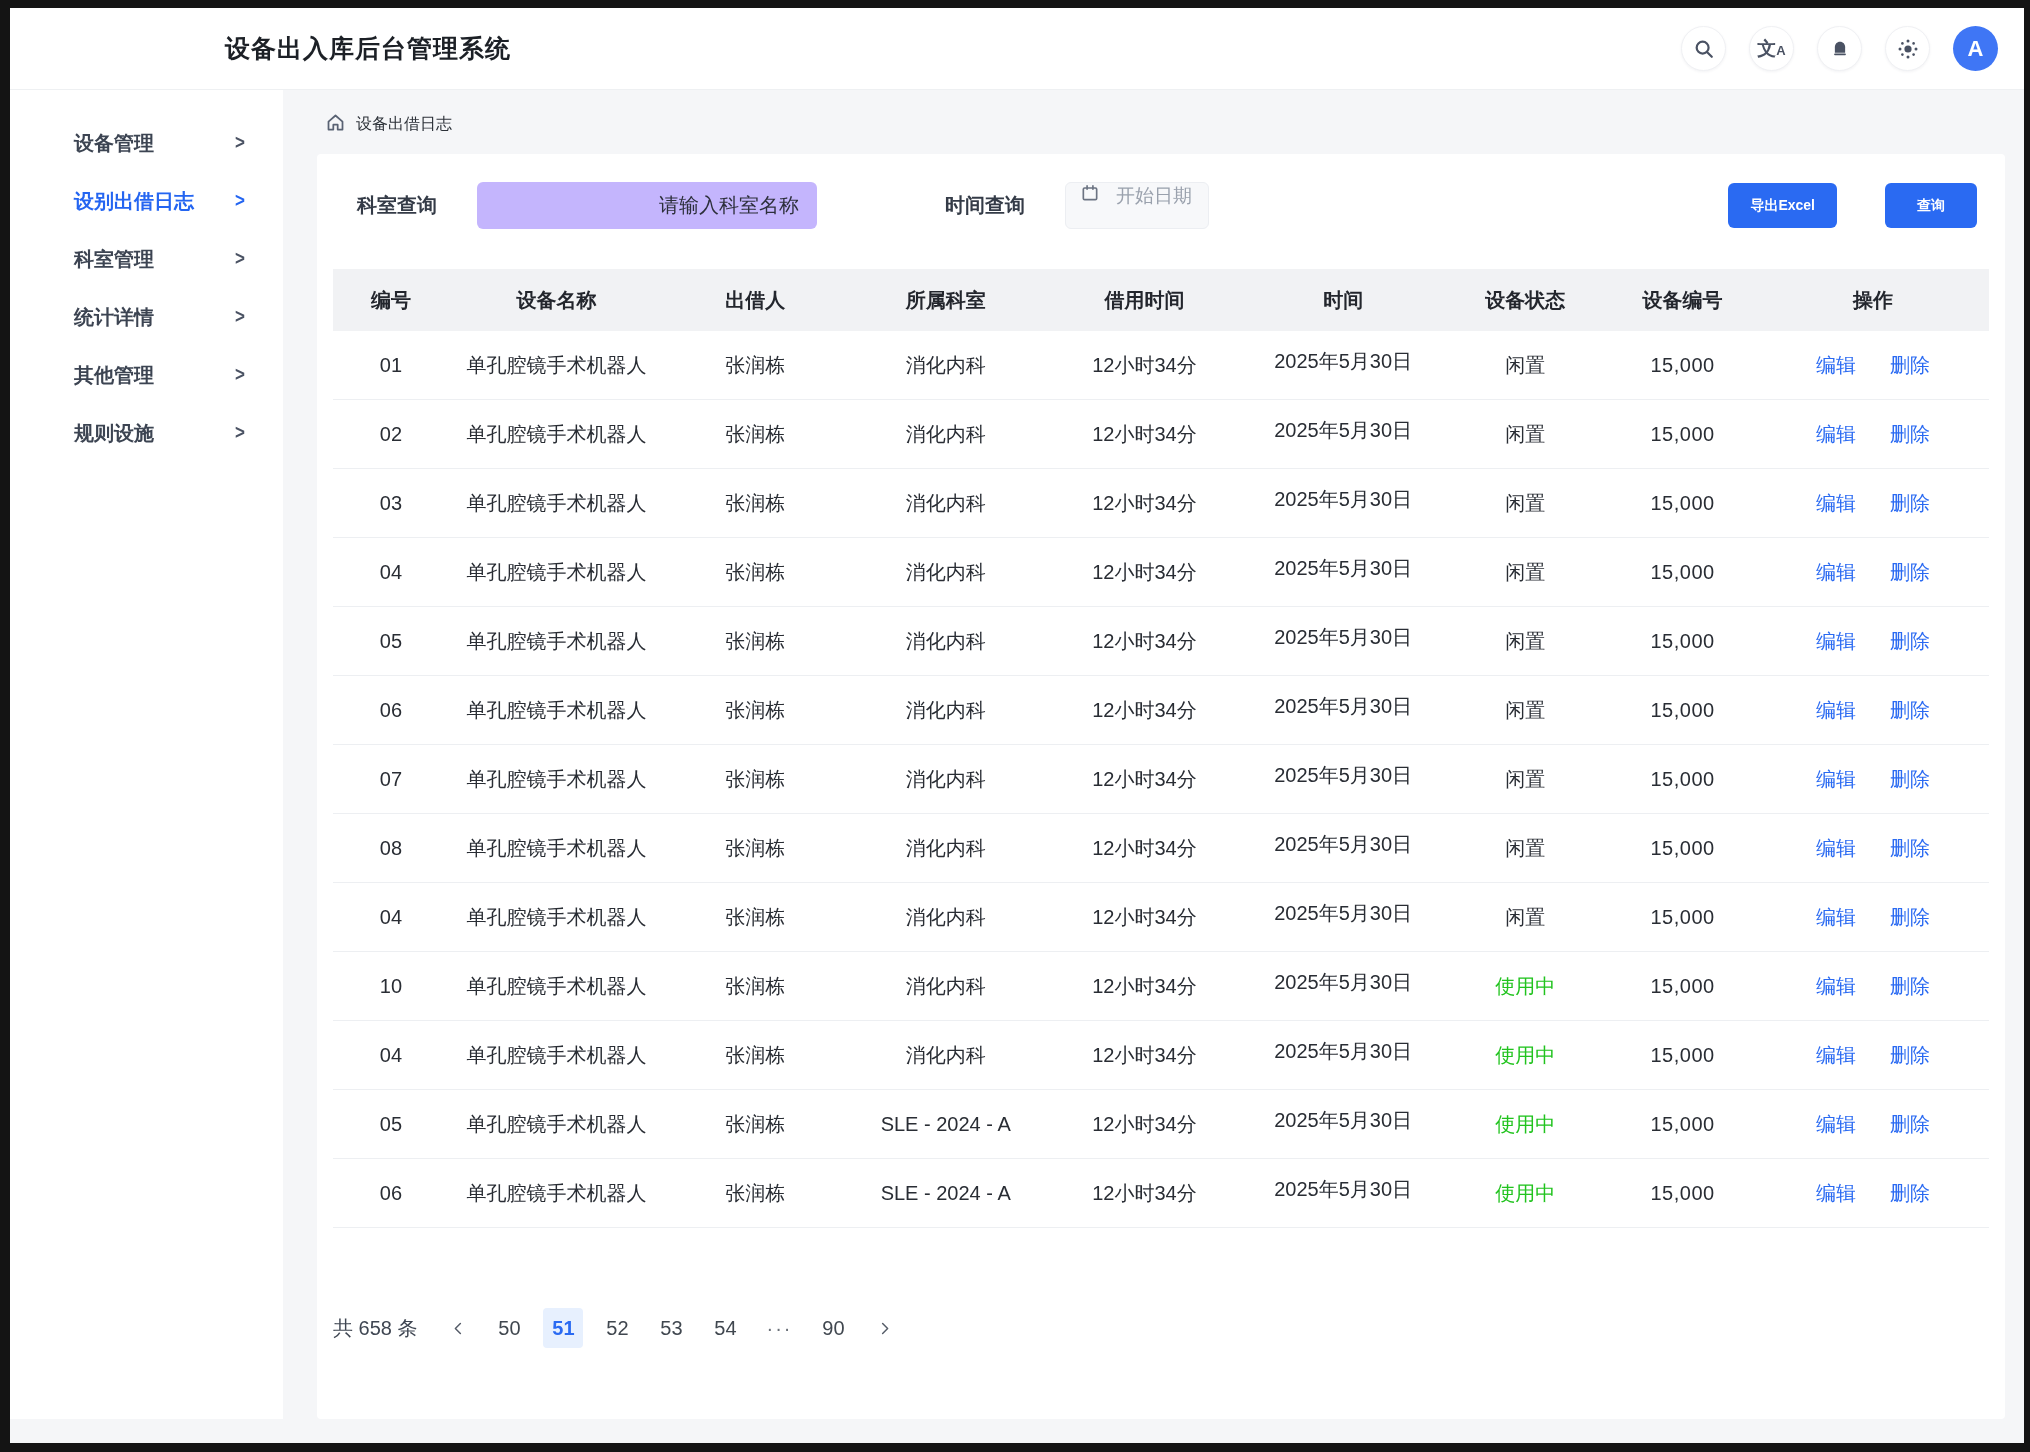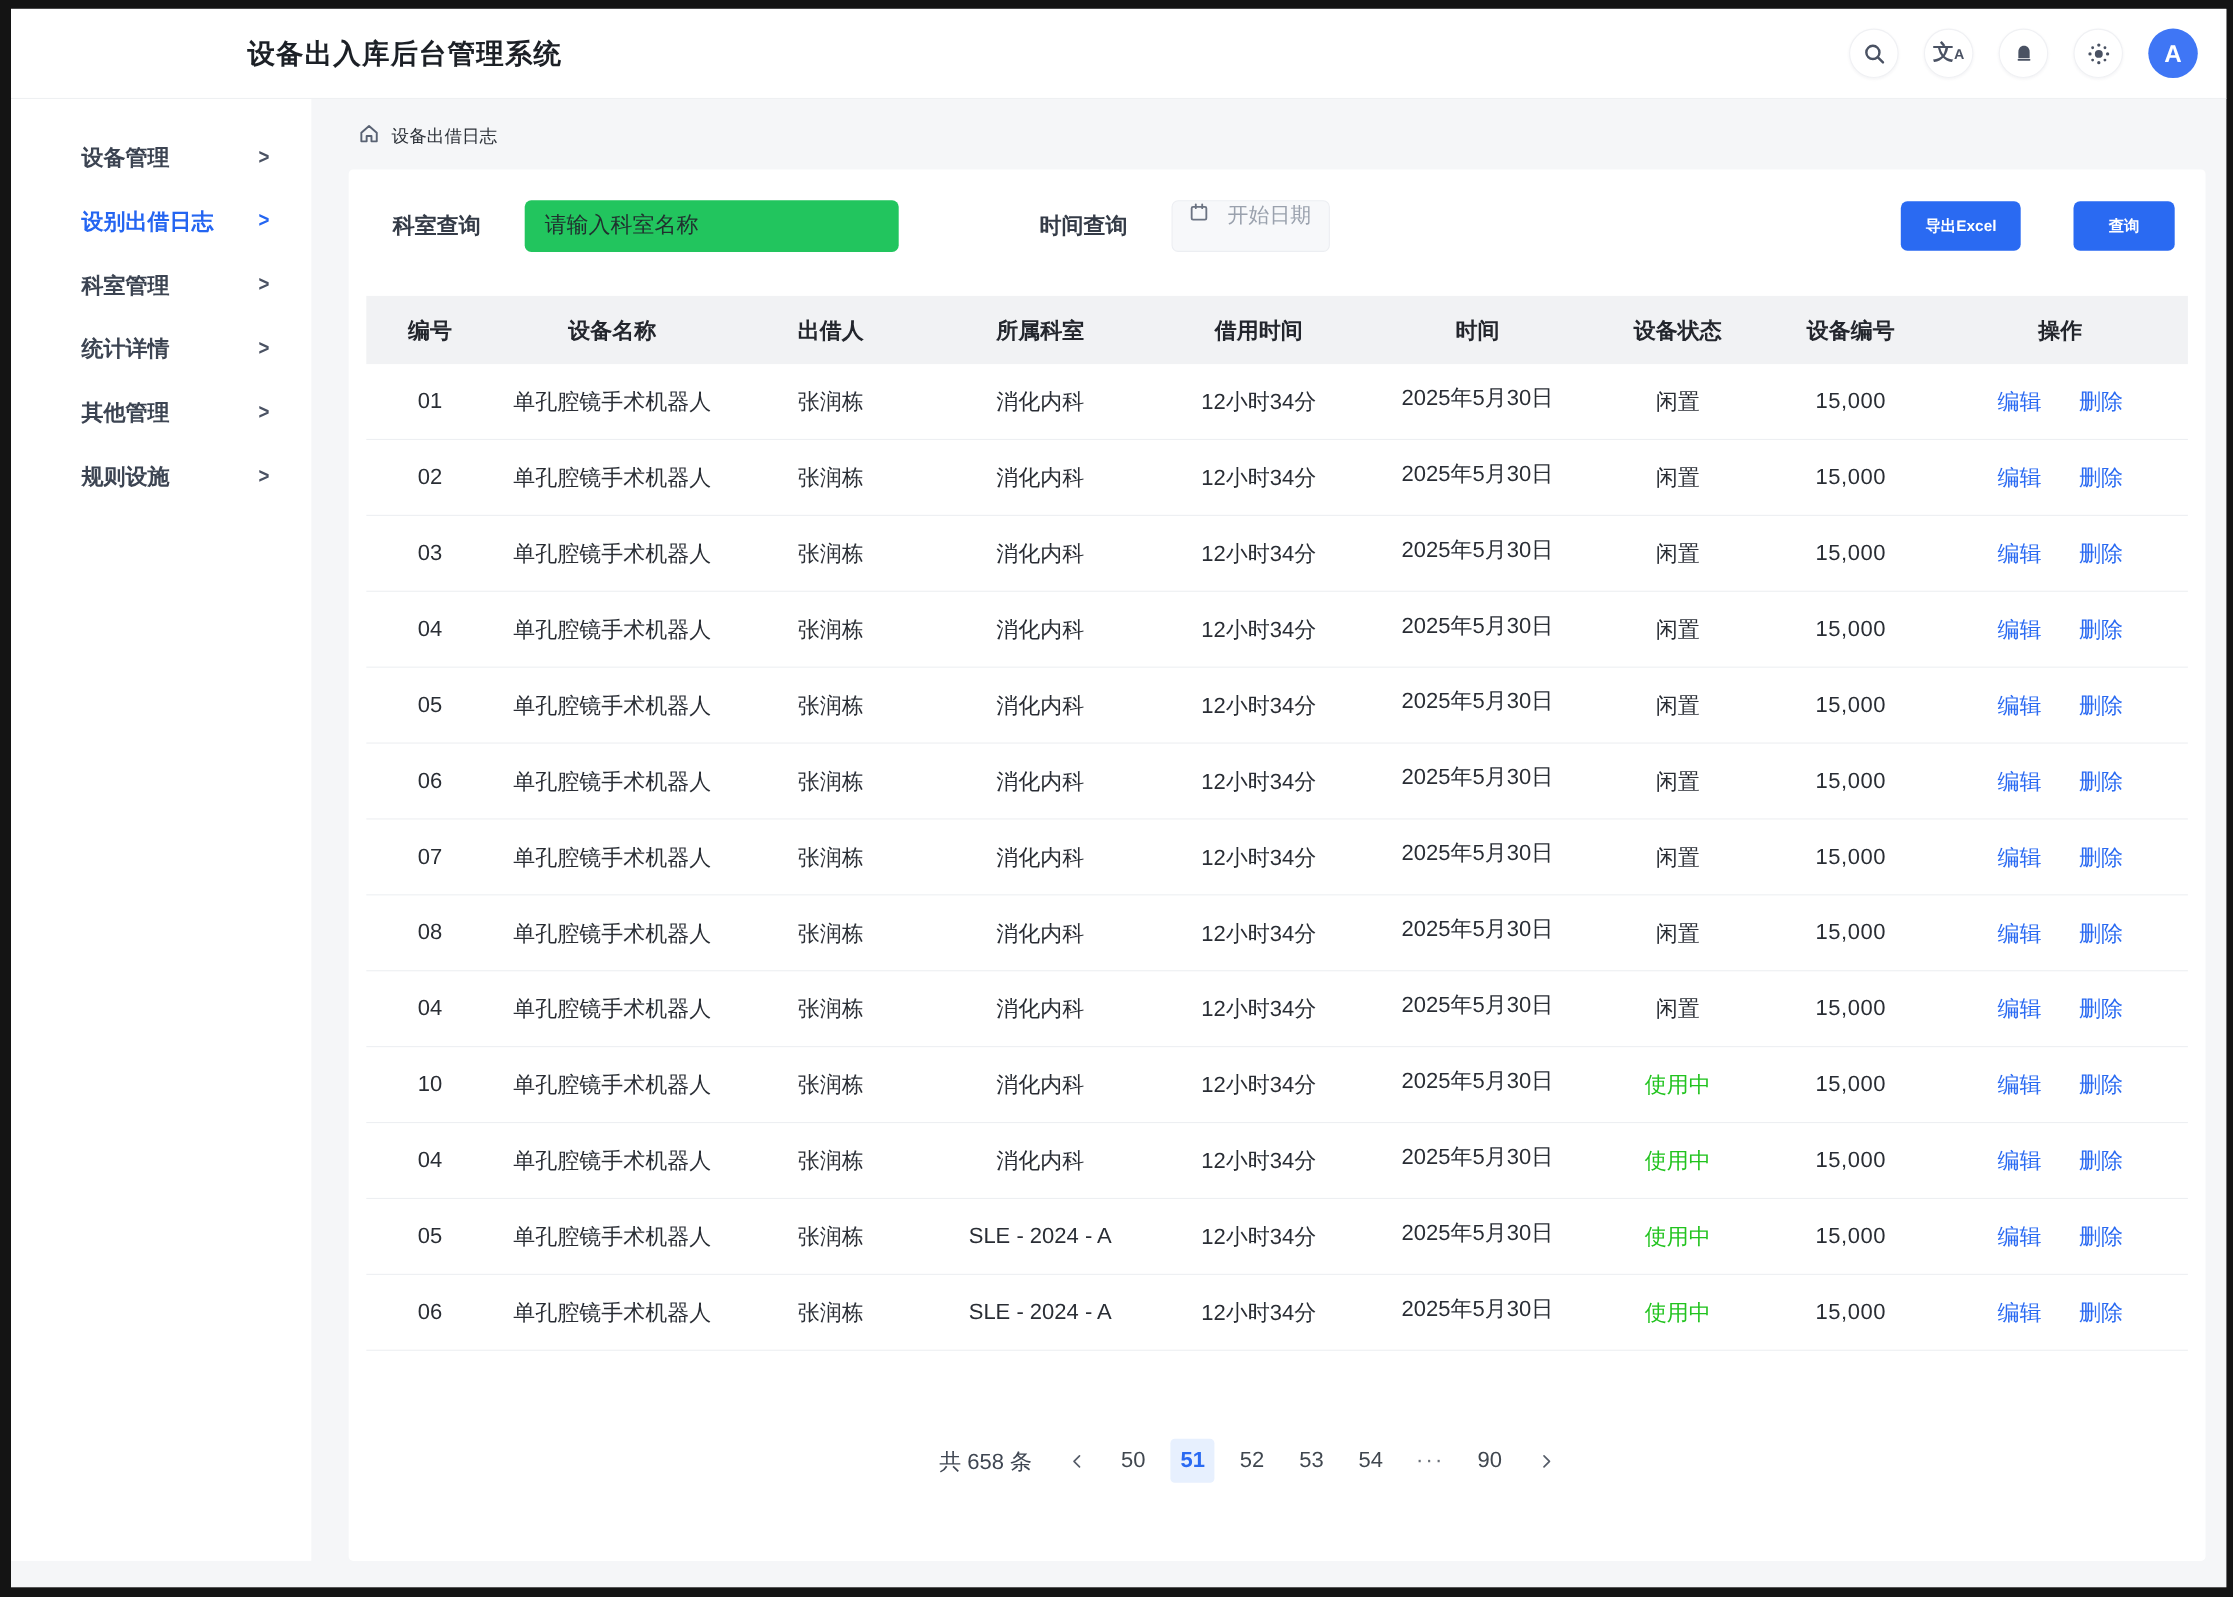--- a/index.html
+++ b/index.html
@@ -52,23 +52,24 @@
 
   .card {
     margin-top:12px; background:#ffffff; border-radius:4px; flex:1;
     padding:28px 16px 0 16px; display:flex; flex-direction:column; overflow:hidden;
   }
 
   
   .filter-row { display:flex; align-items:center; margin:0 12px 0 24px; flex:0 0 auto; }
   .filter-label { font-size:20px; font-weight:700; color:#343b47; }
   .text-input {
-    margin-left:40px; width:340px; height:47px; background:#22c55e; border:none; border-radius:6px;
+    margin-left:40px; width:340px; height:47px; background:#c4b5fd; border:none; border-radius:6px;
     font-size:20px; color:#20242b; padding:0 18px; outline:none;
     font-family:"Liberation Sans","DejaVu Sans",sans-serif;
+    text-align:right;
   }
   .text-input::placeholder { color:#20242b; opacity:.92; }
   .time-label { margin-left:128px; }
   .date-input {
     margin-left:40px; width:144px; height:47px; background:#f7f8fa; border:1px solid #eceef2; border-radius:6px;
     display:flex; padding:0 14px; gap:16px; cursor:pointer;
   }
   .date-input .ph { font-size:19px; color:#9aa1ad; }
   .date-input svg { color:#6b7382; }
   .filter-spacer { flex:1; }
@@ -94,21 +95,21 @@
   .trow { height:69px; border-bottom:1px solid #edeff2; font-size:20px; color:#292d34; }
   .td.c-date { position:relative; top:-4px; }
   .td.c-code { letter-spacing:.5px; }
   .status-in_use { color:#21c31e; }
   .status-idle { color:#292d34; }
   .c-actions { display:flex; justify-content:center; gap:34px; }
   .link { color:#2a6af2; cursor:pointer; text-decoration:none; font-size:20px; }
 
   
   .pager {
-    margin-top:80px; display:flex; align-items:center; justify-content:center;
+    margin-top:80px; display:flex; align-items:center; justify-content:flex-start;
     gap:14px; padding-right:46px; flex:0 0 auto; color:#4c535f; font-size:20px;
   }
   .pager-total { margin-right:10px; color:#3f4652; }
   .page-arrow {
     width:34px; height:40px; display:flex; align-items:center; justify-content:center;
     cursor:pointer; color:#555c68;
   }
   .page-num {
     min-width:40px; height:40px; display:flex; align-items:center; justify-content:center;
     border-radius:4px; cursor:pointer; color:#40474f; padding:0 6px;

